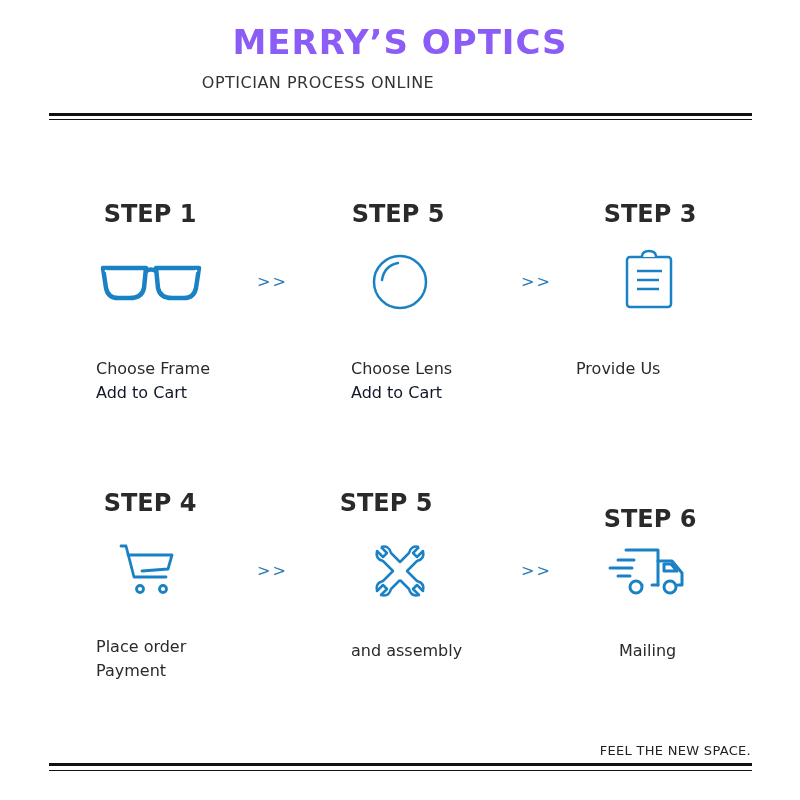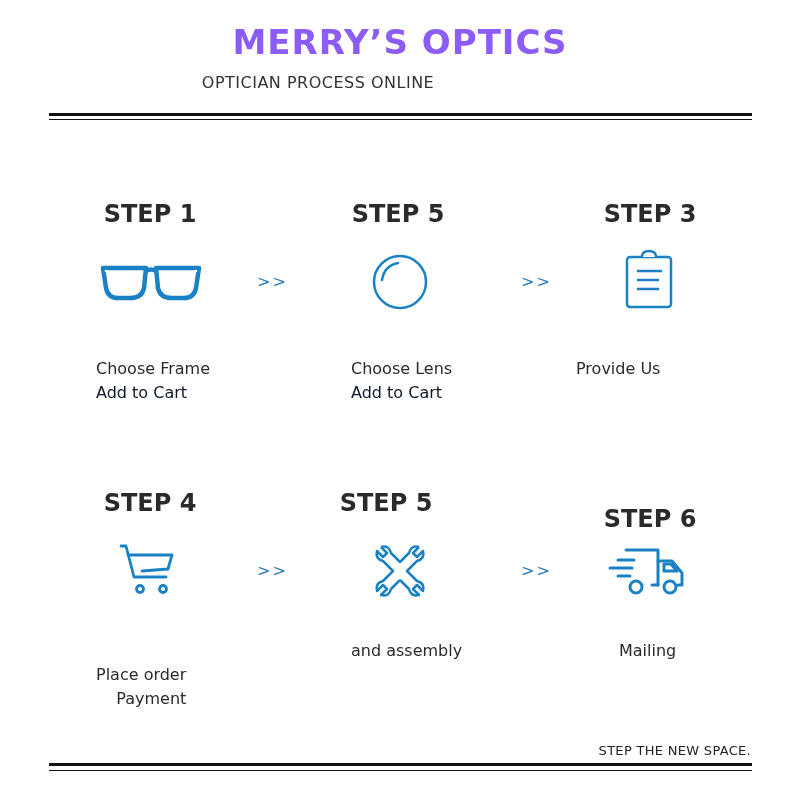--- a/index.html
+++ b/index.html
@@ -94,26 +94,26 @@
     <path d="M30 38 L34 38"></path>
     <line x1="10" y1="13" x2="26" y2="13"></line>
     <line x1="2" y1="21" x2="24" y2="21"></line>
     <line x1="10" y1="29" x2="22" y2="29"></line>
     <circle cx="28" cy="40" r="6" fill="#fff"></circle>
     <circle cx="62" cy="40" r="6" fill="#fff"></circle>
     <path d="M56 17 L63 17 L69 24 L56 24 Z"></path>
   </g>
 </svg>
 
-<div class="desc" style="top:663px;left:96px;text-align:right;">
+<div class="desc" style="top:635px;left:96px;">
   <div>Place order</div>
   <div>Payment</div>
 </div>
 <div class="desc" style="top:639px;left:351px;">
   <div>and assembly</div>
 </div>
 <div class="desc" style="top:639px;left:619px;">
   <div>Mailing</div>
 </div>
 
-<div class="tagline">STEP THE NEW SPACE.</div>
+<div class="tagline">FEEL THE NEW SPACE.</div>
 <div class="rule" style="top:763px;height:3px;"></div>
 <div class="rule" style="top:770px;height:1px;"></div>
 
 </body></html>

